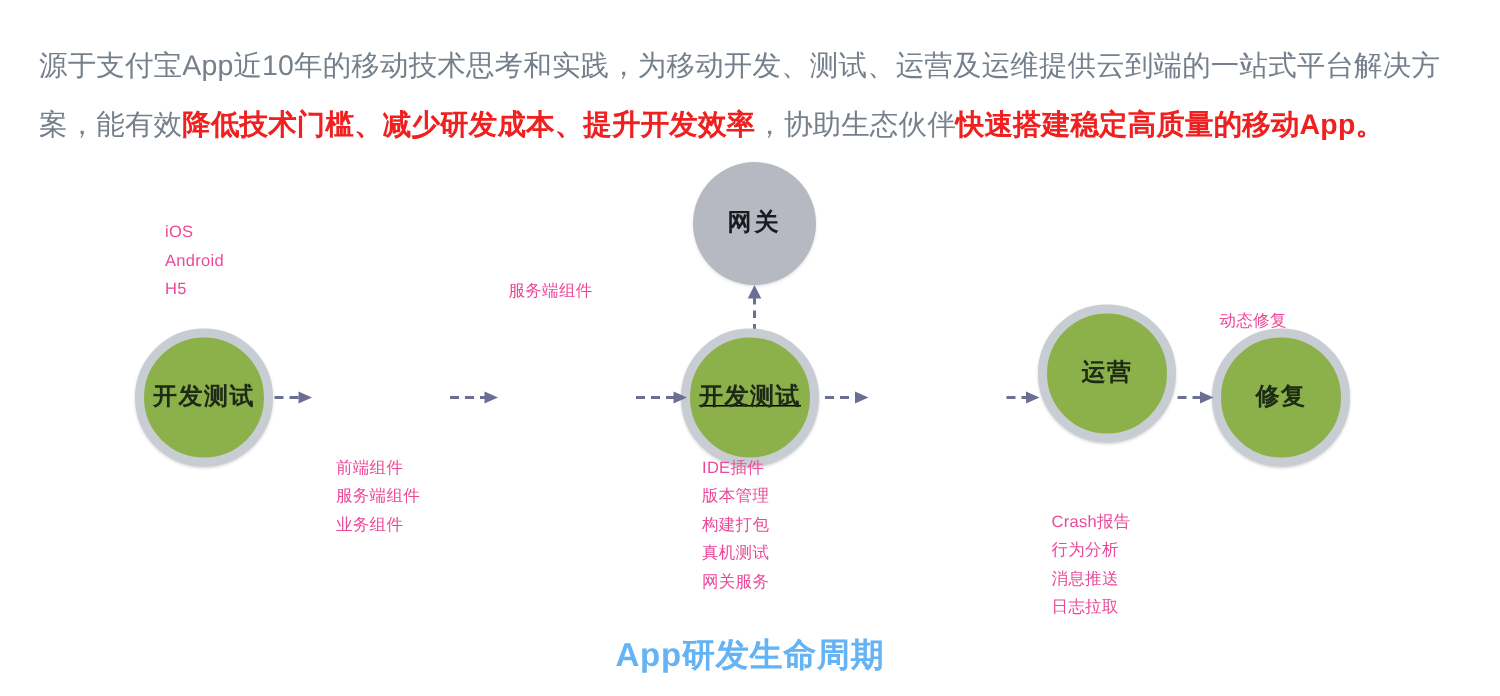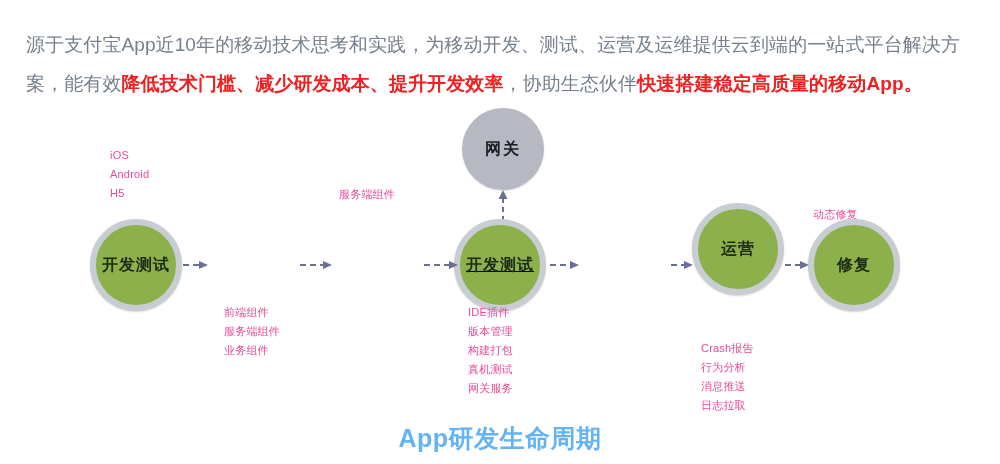--- a/index.html
+++ b/index.html
@@ -93,21 +93,21 @@
   .caption.above { text-align: left; }
   .caption.below { text-align: left; }
 
   
   #diagram-title {
     position: absolute;
     left: 0;
     top: 322px;
     width: 1000px;
     text-align: center;
-    font-size: 25px;
+    font-size: 22px;
     font-weight: 700;
     color: #63b3f5;
     letter-spacing: 0.5px;
   }
 </style>
 </head>
 <body>
 
 <p id="intro-paragraph">
   <span class="seg">源于支付宝App近10年的移动技术思考和实践，为移动开发、测试、运营及运维提供云到端的一站式平台解决方案，能有效</span><span class="seg hl">降低技术门槛、减少研发成本、提升开发效率</span><span class="seg">，协助生态伙伴</span><span class="seg hl">快速搭建稳定高质量的移动App。</span>

